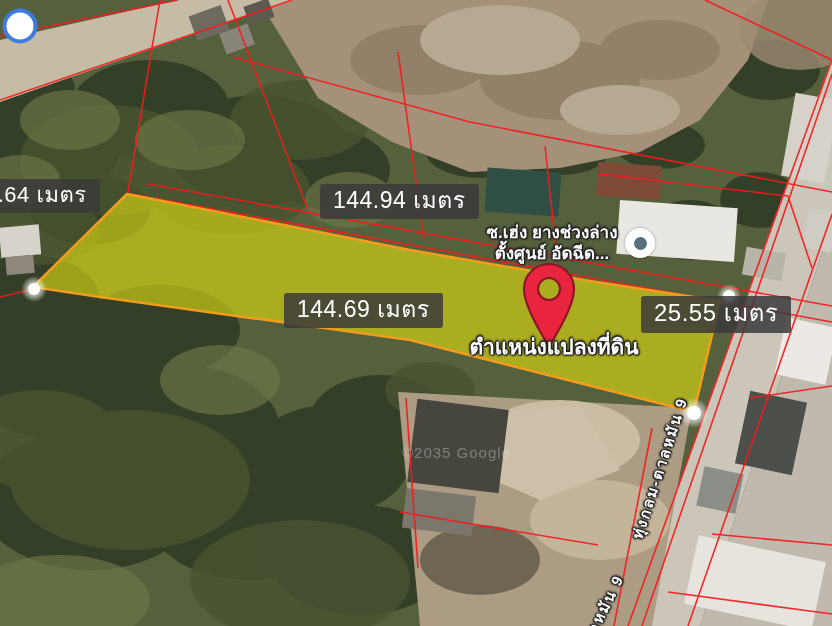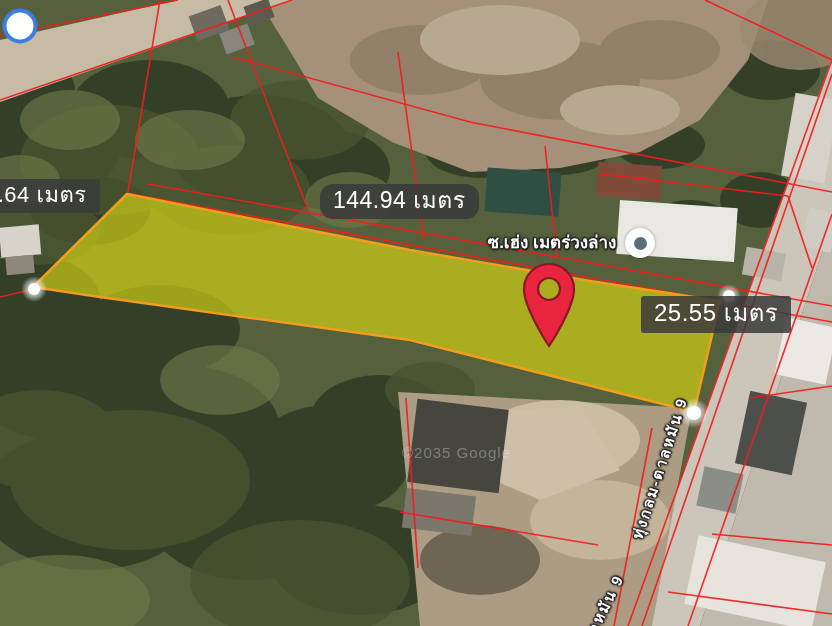--- a/index.html
+++ b/index.html
@@ -12,21 +12,21 @@
   
   .mlabel{
     position:absolute;
     background:rgba(58,58,58,.85);
     color:#fff;border-radius:3px;
     padding:3px 13px 6px 13px;
     white-space:nowrap;line-height:1.15;
     letter-spacing:.5px;
   }
   .ml-left  {left:-28px;top:179px;font-size:22px;}
-  .ml-top   {left:320px;top:184px;font-size:23px;border-radius:13px;}
+  .ml-top   {left:320px;top:184px;font-size:23px;}
   .ml-mid   {left:284px;top:293px;font-size:23px;}
   .ml-right {left:641px;top:296px;font-size:24px;text-align:right;}
   
   .outlined{
     color:#fff;font-weight:bold;white-space:nowrap;
     text-shadow:-1.5px 0 2px #222,1.5px 0 2px #222,0 -1.5px 2px #222,0 1.5px 2px #222,
                 -1px -1px 1px #222,1px 1px 1px #222;
   }
   .poi-label{
     position:absolute;left:552px;top:243px;transform:translate(-50%,-50%);
@@ -193,32 +193,35 @@
       <circle cx="694" cy="413" r="7" fill="#ffffff"></circle>
       <circle cx="729" cy="296" r="12" fill="url(#glow)" opacity="0.9"></circle>
       <circle cx="729" cy="296" r="6" fill="#ffffff" opacity="0.95"></circle>
     </g>
   </svg>
 
   <div class="locator"></div>
 
   <div class="mlabel ml-left">3.64 เมตร</div>
   <div class="mlabel ml-top">144.94 เมตร</div>
+  <div class="mlabel ml-mid">144.69 เมตร</div>
   <div class="mlabel ml-right">25.55 เมตร</div>
 
   <div class="poi-label outlined">
-    <div>ซ.เฮ่ง เมตร่วงล่าง</div>
+    <div>ซ.เฮ่ง ยางช่วงล่าง</div>
+    <div>ตั้งศูนย์ อัดฉีด...</div>
   </div>
   <div class="poi-icon">
     <span class="dot"></span>
   </div>
 
   <svg class="pin" viewBox="0 0 54 87">
     <path d="M27 2C13.2 2 2 13.2 2 27c0 19.8 25 57 25 57s25-37.2 25-57C52 13.2 40.8 2 27 2zm0 36a11 11 0 1 1 0-22 11 11 0 0 1 0 22z" fill="#e8243e" fill-rule="evenodd" stroke="#8c1626" stroke-width="2.2"></path>
   </svg>
 
+  <div class="pin-caption outlined">ตำแหน่งแปลงที่ดิน</div>
 
   <div class="road-label r1 outlined">ทุ่งกลม-ตาลหมัน 9</div>
   <div class="road-label r2 outlined">ตาลหมัน 9</div>
 
   <div class="watermark">©2035 Google</div>
 
 </div>
 
 </body></html>

